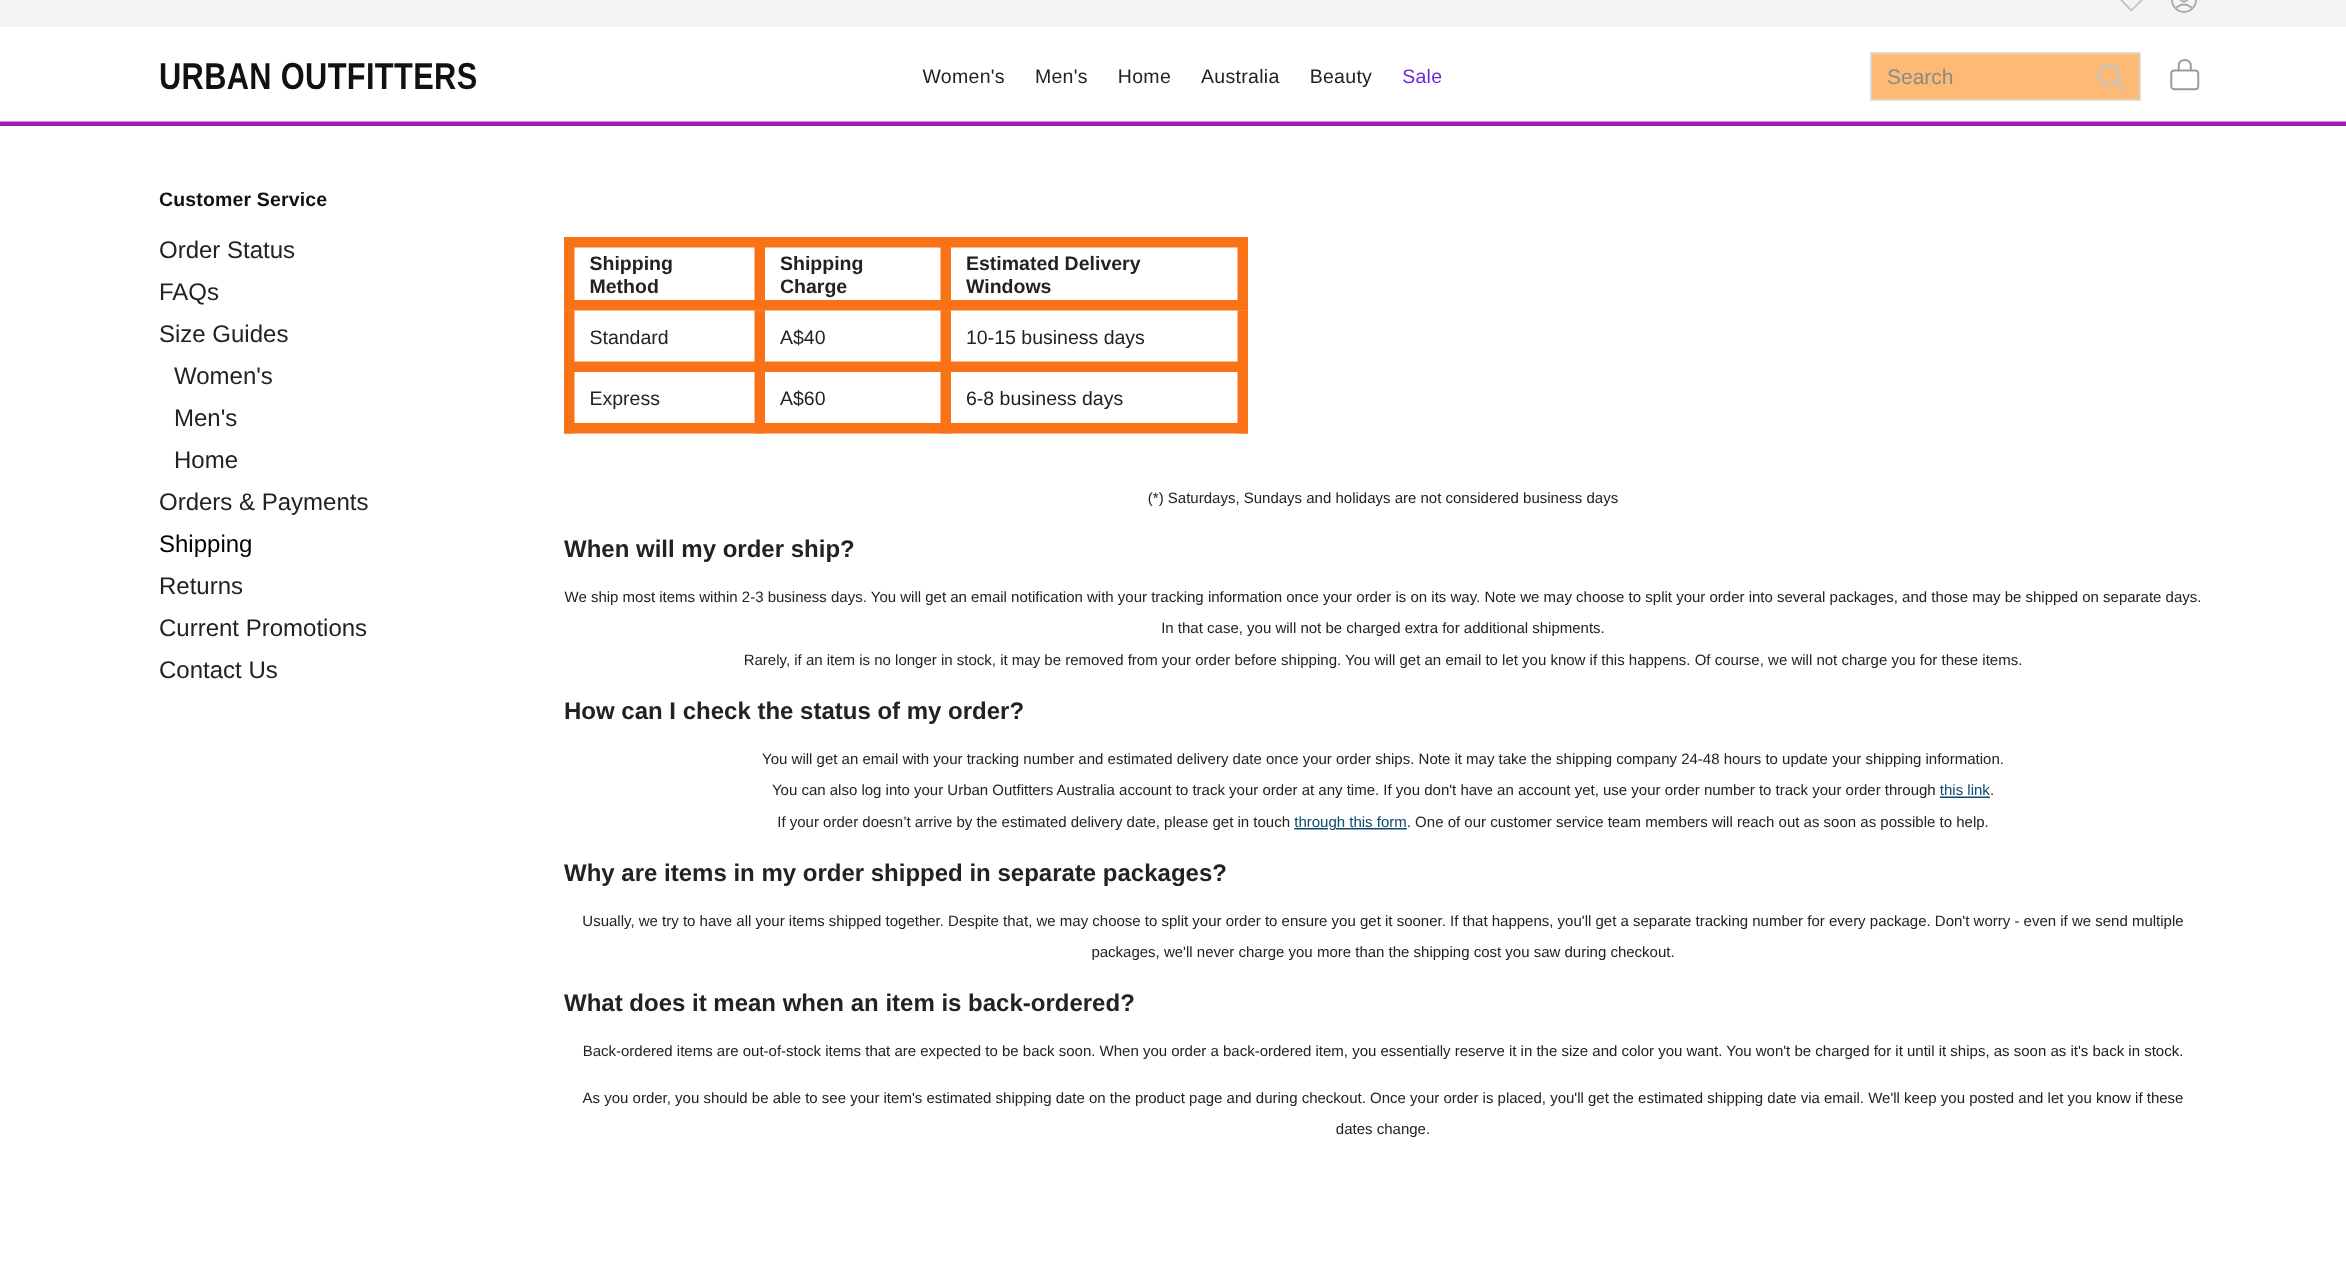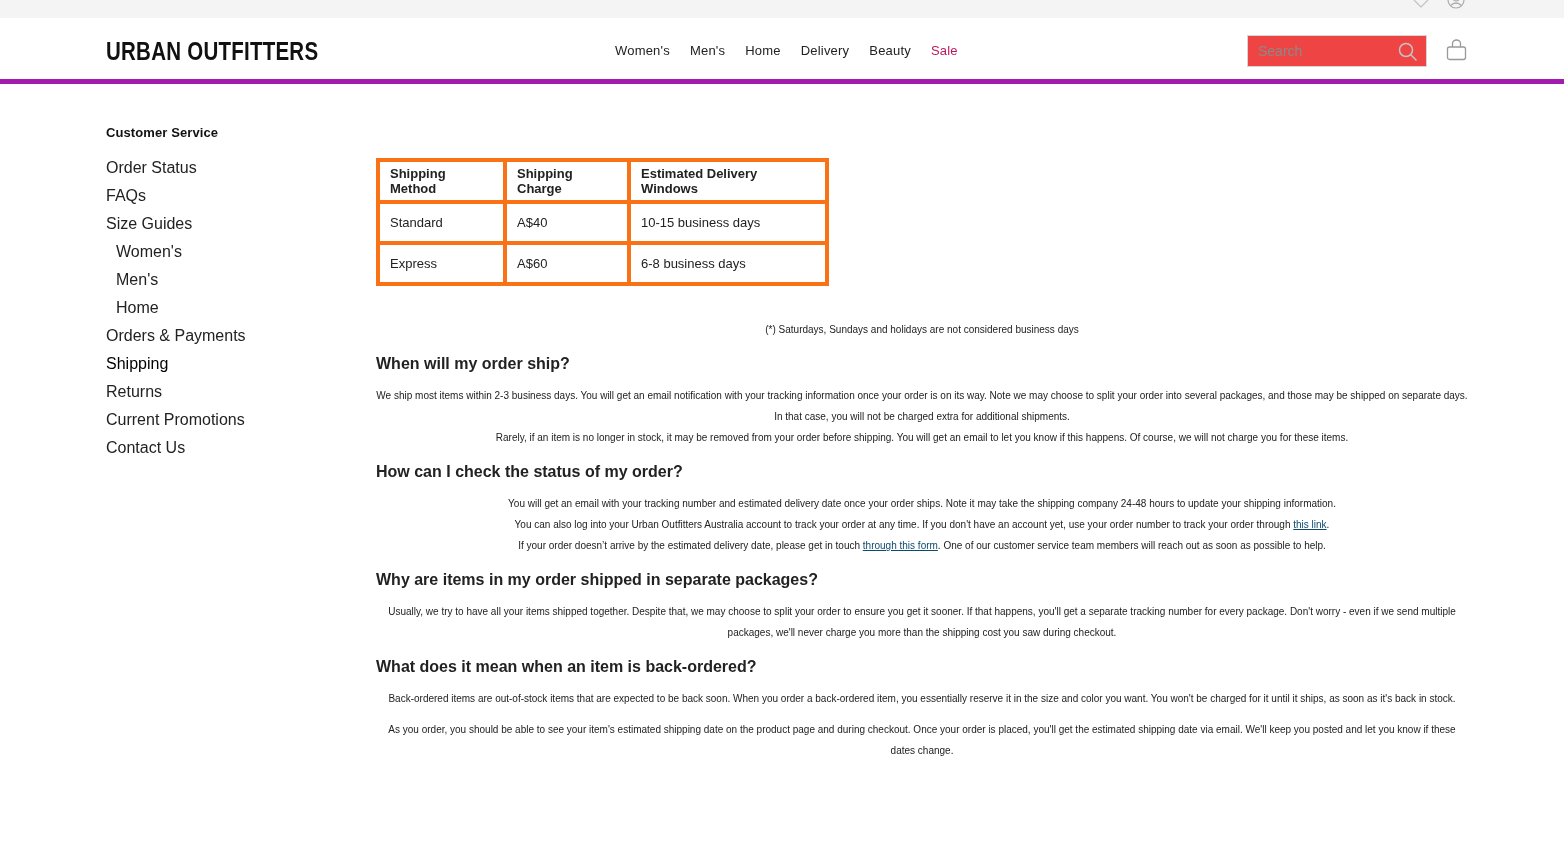--- a/index.html
+++ b/index.html
@@ -4,46 +4,46 @@
   <style>
     * { box-sizing: border-box; margin: 0; padding: 0; }
     html, body { width: 1564px; height: 848px; overflow: hidden; background: #fff; }
     body { font-family: "Liberation Sans", sans-serif; color: #222; position: relative; }
 
     .topbar { position: absolute; left: 0; top: 0; width: 1564px; height: 18px; background: #f4f4f4; overflow: hidden; }
     .topbar .icon { position: absolute; top: -9px; width: 18px; height: 18px; }
     .topbar .heart { left: 1412px; }
     .topbar .user { left: 1447px; }
 
-    .header { position: absolute; left: 0; top: 18px; width: 1564px; height: 66px; background: #fff; border-bottom: 5px solid #a21caf; }
+    .header { position: absolute; left: 0; top: 18px; width: 1564px; height: 66px; background: #fff; border-bottom: 3px solid #a21caf; }
     .logo { position: absolute; left: 106px; top: 19px; font-family: "Liberation Sans", sans-serif; font-weight: bold; font-size: 25px; letter-spacing: 0.3px; transform: scaleX(0.82); transform-origin: left center; color: #111; white-space: nowrap; }
     .nav { position: absolute; left: 615px; top: 25px; display: flex; gap: 0; }
     .nav a { font-size: 13px; color: #222; text-decoration: none; margin-right: 20px; letter-spacing: 0.2px; }
-    .nav a.sale { color: #be185d; margin-right: 12px; }
+    .nav a.sale { color: #6d28d9; margin-right: 12px; }
 
-    .search { position: absolute; left: 1247px; top: 17px; width: 180px; height: 32px; border: 1px solid #d6d6d6; background: #ef4444; }
+    .search { position: absolute; left: 1247px; top: 17px; width: 180px; height: 32px; border: 1px solid #d6d6d6; background: #fdba74; }
     .search input { position: absolute; left: 0; top: 0; width: 145px; height: 30px; border: none; outline: none; padding-left: 10px; font-size: 14px; font-family: "Liberation Sans", sans-serif; color: #222; background: transparent; }
     .search input::placeholder { color: #8a8a8a; }
     .search .search-icon { position: absolute; right: 8px; top: 6px; width: 20px; height: 20px; }
     .bag-icon { position: absolute; left: 1446px; top: 21px; width: 21px; height: 22px; }
 
     .sidebar { position: absolute; left: 106px; top: 125px; width: 240px; }
     .sidebar .title { font-size: 13px; font-weight: bold; color: #111; margin-bottom: 14px; letter-spacing: 0.1px; }
     .sidebar ul { list-style: none; }
     .sidebar li { font-size: 16px; line-height: 28px; color: #222; cursor: pointer; }
     .sidebar li.sub { padding-left: 10px; }
     .sidebar li.active { color: #000; }
 
     .content { position: absolute; left: 376px; top: 126px; width: 1092px; }
     h2.q { font-size: 16px; font-weight: bold; color: #222; line-height: 20px; }
     .content p { font-size: 10px; line-height: 21px; color: #222; text-align: center; }
     .content a { color: #0c4a6e; text-decoration: underline; }
 
     table.ship { border-collapse: collapse; margin-top: 32px; }
-    table.ship th, table.ship td { border: 4px solid #f97316; font-size: 13px; text-align: left; padding: 0 10px; height: 42px; color: #222; }
+    table.ship th, table.ship td { border: 7px solid #f97316; font-size: 13px; text-align: left; padding: 0 10px; height: 42px; color: #222; }
     table.ship th { font-weight: bold; }
     table.ship td { height: 41px; }
     .c1 { width: 127px; } .c2 { width: 124px; } .c3 { width: 198px; }
 
     .note { margin-top: 33px; }
     .sec-h { margin-top: 14px; margin-bottom: 11px; }
   </style>
 </head>
 <body>
 
@@ -61,21 +61,21 @@
       </svg>
   </span>
 </div>
 
 <header class="header">
   <div class="logo">URBAN OUTFITTERS</div>
   <nav class="nav">
     <a href="#">Women's</a>
     <a href="#">Men's</a>
     <a href="#">Home</a>
-    <a href="#">Delivery</a>
+    <a href="#">Australia</a>
     <a href="#">Beauty</a>
     <a href="#" class="sale">Sale</a>
   </nav>
   <div class="search">
     <input type="text" placeholder="Search" style="">
     <span class="search-icon">
       <svg width="20" height="20" viewBox="0 0 20 20">
           <circle cx="8" cy="8" r="6.5" fill="none" stroke="#c4c4c4" stroke-width="1.5"></circle>
           <line x1="12.8" y1="12.8" x2="18.5" y2="18.5" stroke="#c4c4c4" stroke-width="1.5"></line>
         </svg>

